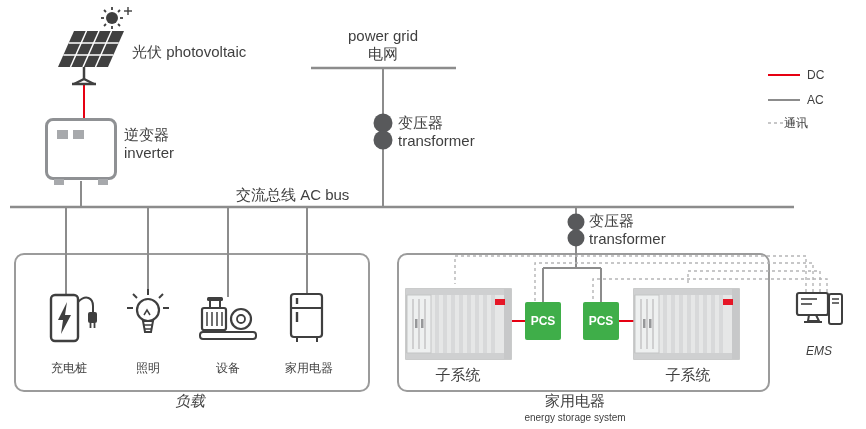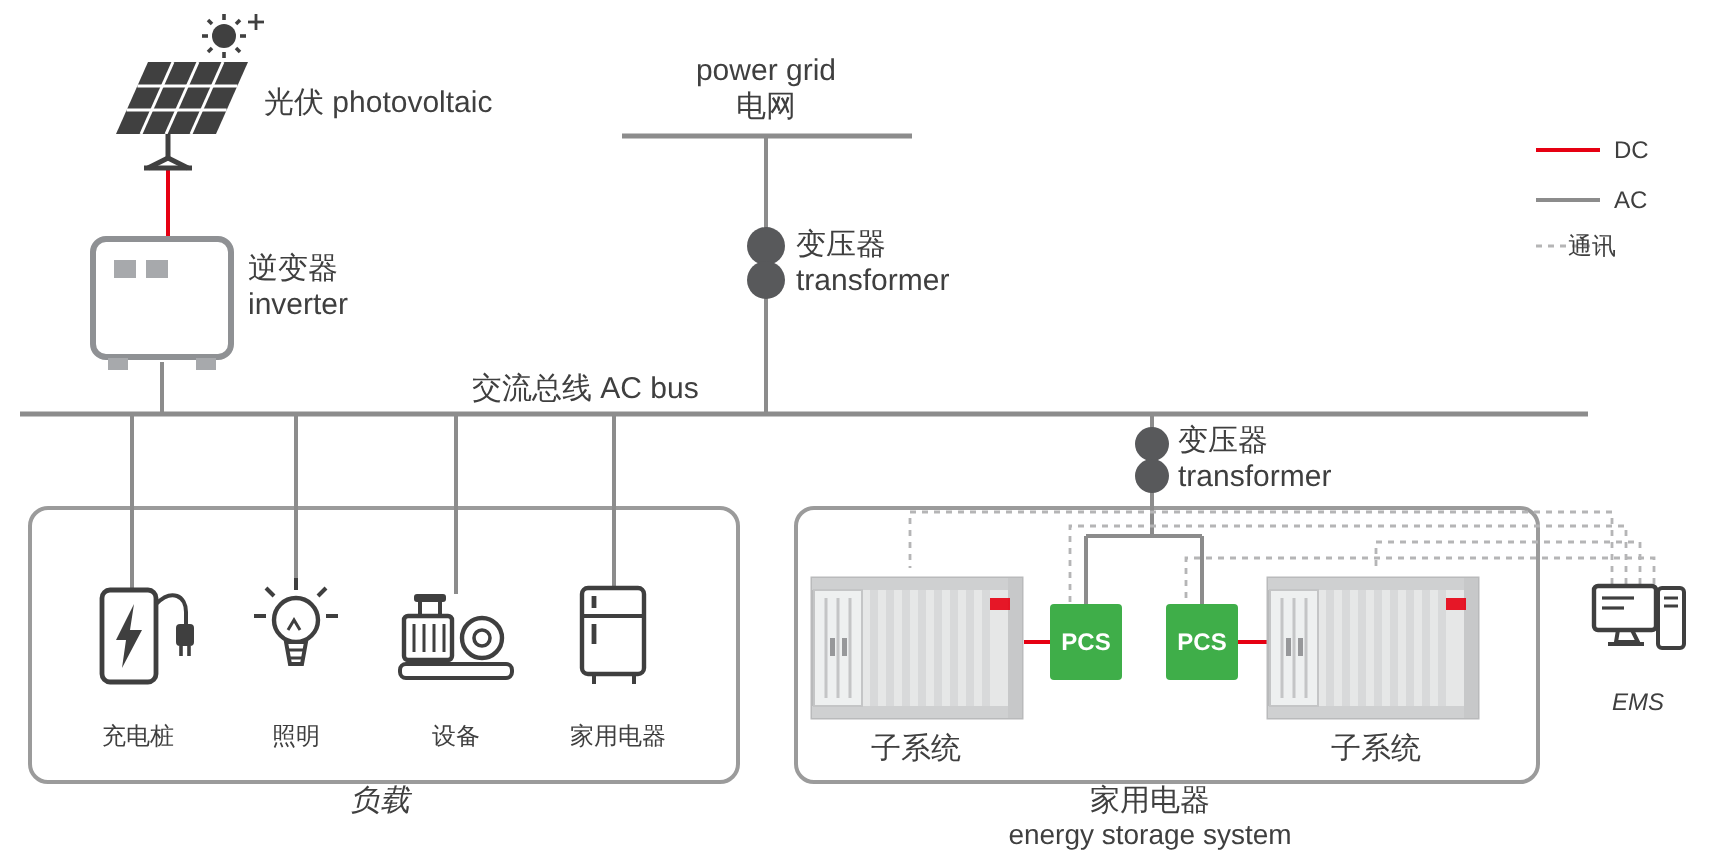--- a/index.html
+++ b/index.html
@@ -275,18 +275,18 @@
   <div class="lbl" style="left:589px;top:212px;">
     <div>变压器</div>
     <div>transformer</div>
   </div>
 
   <div class="lbl center" style="left:418px;top:366px;width:80px;">子系统</div>
   <div class="lbl center" style="left:648px;top:366px;width:80px;">子系统</div>
 
   <div class="lbl center" style="left:455px;top:392px;width:240px;line-height:17px;">
     <div>家用电器</div>
-    <div style="font-size:14px;">energy storage system</div>
+    <div style="font-size:10px;">energy storage system</div>
   </div>
 
   <div class="lbl small center" style="left:795px;top:343px;width:48px;font-style:italic;">EMS</div>
 
 </div>
 
 </body></html>

